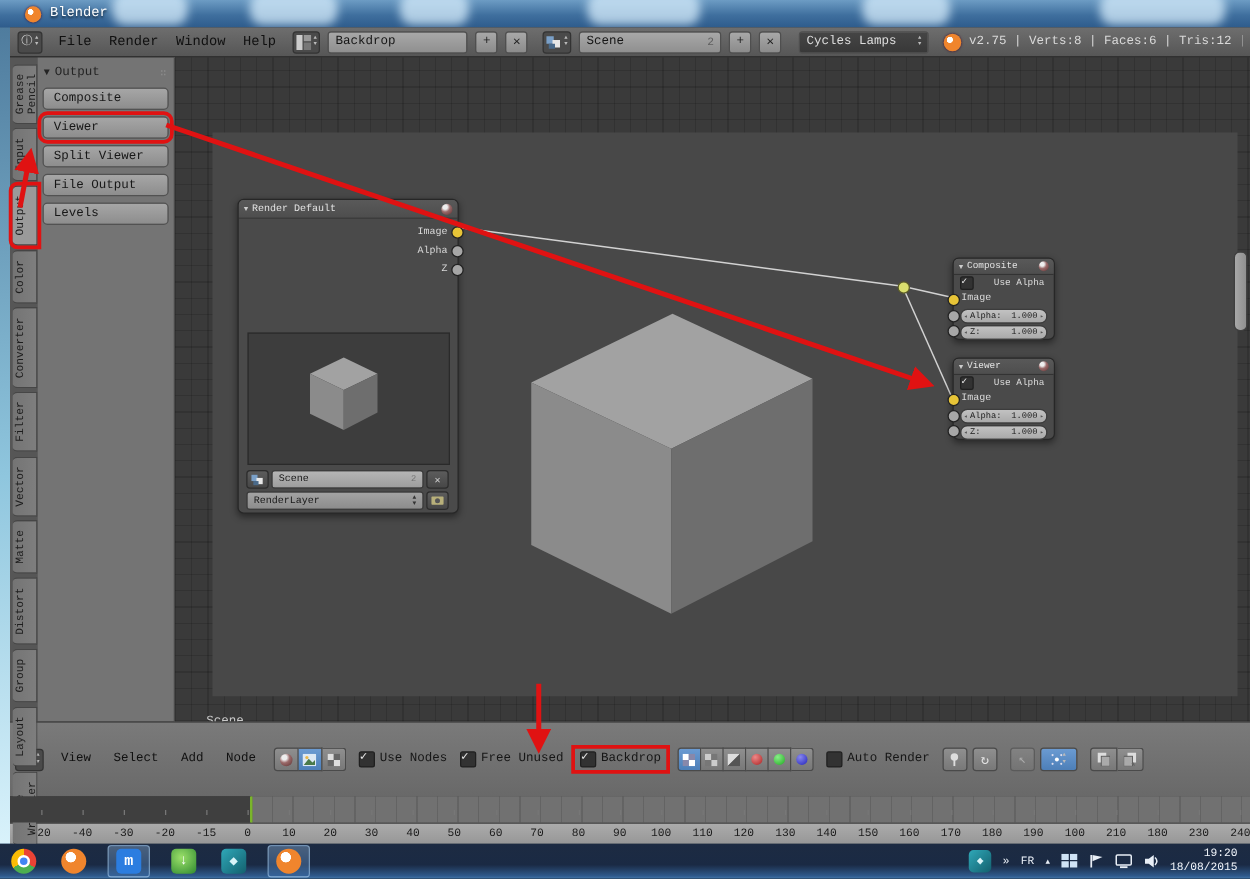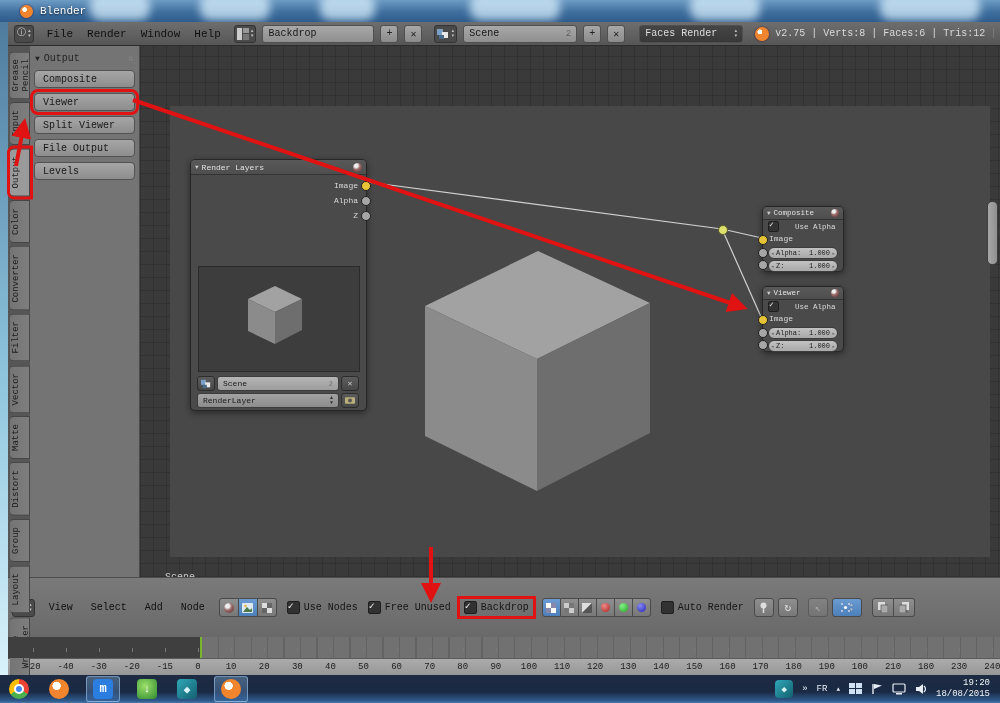--- a/index.html
+++ b/index.html
@@ -183,21 +183,21 @@
           </svg>
         <span class="stepper">▲<br>▼</span>
       </div>
       <div class="fld" style="width:102px">
         <span>Scene</span>
         <span class="count">2</span>
       </div>
       <div class="sqbtn">+</div>
       <div class="sqbtn">✕</div>
       <div class="fld darkfld" style="width:92px;margin-left:8px">
-        <span>Faces Render</span>
+        <span>Cycles Lamps</span>
         <span class="stepper" style="margin-left:auto">▲<br>▼</span>
       </div>
       <span class="blogo" style="width:14px;height:14px;margin-left:6px"></span>
       <span class="stats">v2.75 | Verts:8 | Faces:6 | Tris:12 | Objects:1/3 | Lamps:0/1 | Mem:38.11M | C</span>
     </div>
 
     <div class="main">
       <div class="tabstrip">
 
       <div class="tab">Grease Pencil</div>
@@ -240,21 +240,21 @@
         </svg>
 
         <svg class="links" width="860" height="565">
           <polyline points="227,136 582,183 622,192" fill="none" stroke="#d2d2d2" stroke-width="1.2"></polyline>
           <polyline points="582,183 622,273" fill="none" stroke="#d2d2d2" stroke-width="1.2"></polyline>
         </svg>
 
         <div class="node" style="left:50px;top:113px;width:175px;height:250px">
           <div class="nhead">
             <span class="ntri">▼</span>
-            <span class="ntitle">Render Layers</span>
+            <span class="ntitle">Render Default</span>
             <span class="nsphere"></span>
           </div>
           <div class="outcol">
 
           <div class="outrow">
               <span>Image</span>
             </div>
               <div class="outrow">
               <span>Alpha</span>
             </div>

